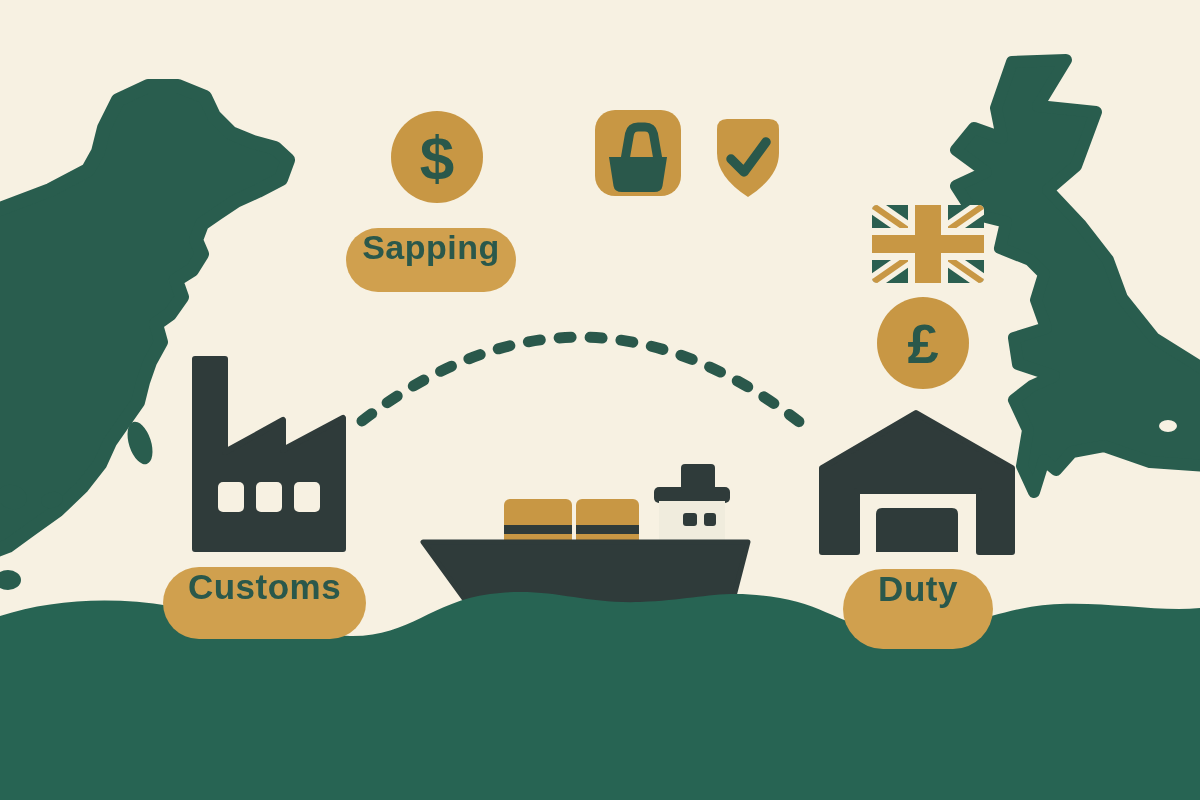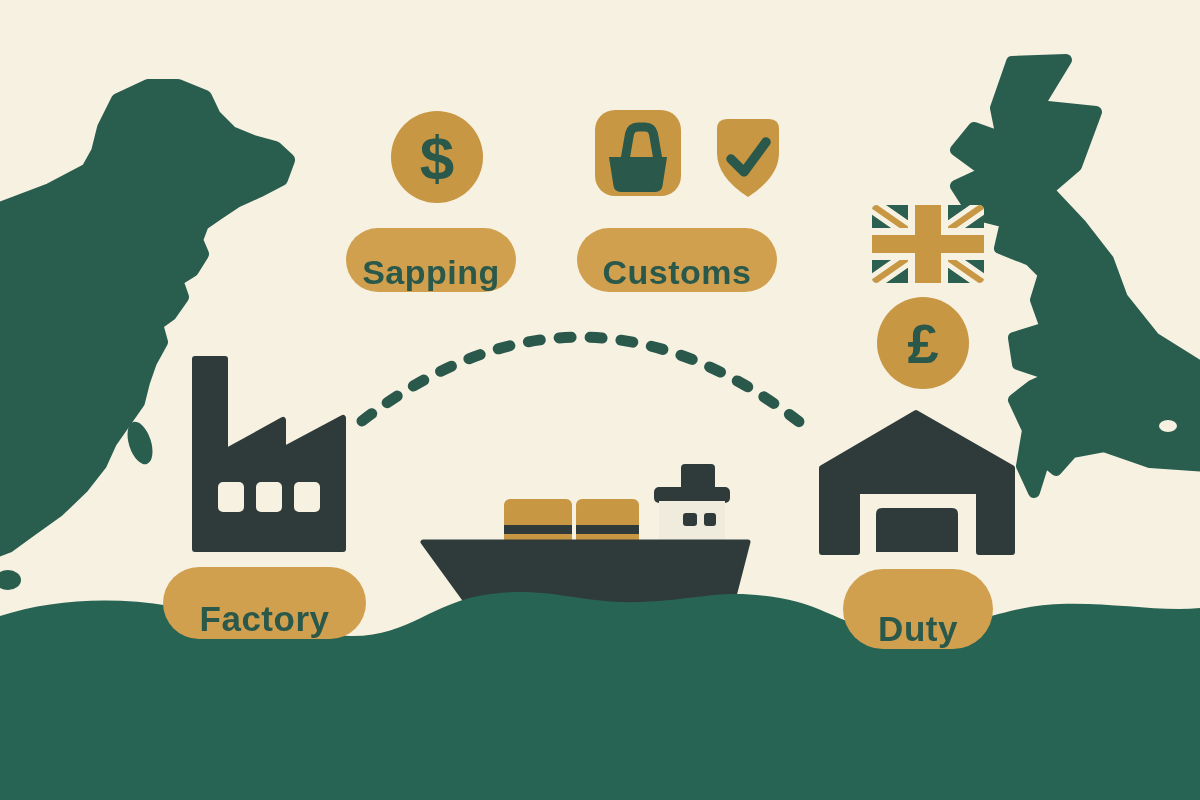--- a/index.html
+++ b/index.html
@@ -1,19 +1,19 @@
 <!DOCTYPE html>
 <html><head>
 <meta charset="utf-8">
 <style>
   html,body{margin:0;padding:0;}
   body{background:#F7F1E2;font-family:"Liberation Sans",sans-serif;}
   .stage{position:relative;width:1200px;height:800px;background:#F7F1E2;overflow:hidden;}
   .scene{position:absolute;left:0;top:0;}
-  .pill{position:absolute;background:#D0A04E;border-radius:999px;display:flex;align-items:flex-end;
+  .pill{position:absolute;background:#D0A04E;border-radius:999px;display:flex;align-items:flex-start;
         justify-content:center;color:#2A584B;font-weight:bold;letter-spacing:.5px;}
   .pill-shipping{left:346px;top:228px;width:170px;height:64px;font-size:34px;}
   .pill-customs {left:577px;top:228px;width:200px;height:64px;font-size:34px;}
   .pill-factory {left:163px;top:567px;width:203px;height:72px;font-size:35px;}
   .pill-duty    {left:843px;top:569px;width:150px;height:80px;font-size:35px;}
   .coin{position:absolute;background:#C89744;border-radius:50%;display:flex;align-items:center;
         justify-content:center;color:#2A584B;font-weight:bold;}
   .coin-dollar{left:391px;top:111px;width:92px;height:92px;font-size:62px;}
   .coin-pound {left:877px;top:297px;width:92px;height:92px;font-size:56px;}
 </style>
@@ -104,23 +104,20 @@
   <div class="coin coin-dollar">
     <span>$</span>
   </div>
   <div class="coin coin-pound">
     <span>£</span>
   </div>
 
   <div class="pill pill-shipping">
     <span>Sapping</span>
   </div>
-  <div class="pill pill-customs">
+  <div class="pill pill-factory">
     <span>Customs</span>
-  </div>
-  <div class="pill pill-factory">
-    <span>Factory</span>
   </div>
   <div class="pill pill-duty">
     <span>Duty</span>
   </div>
 
 </div>
 
 </body></html>

